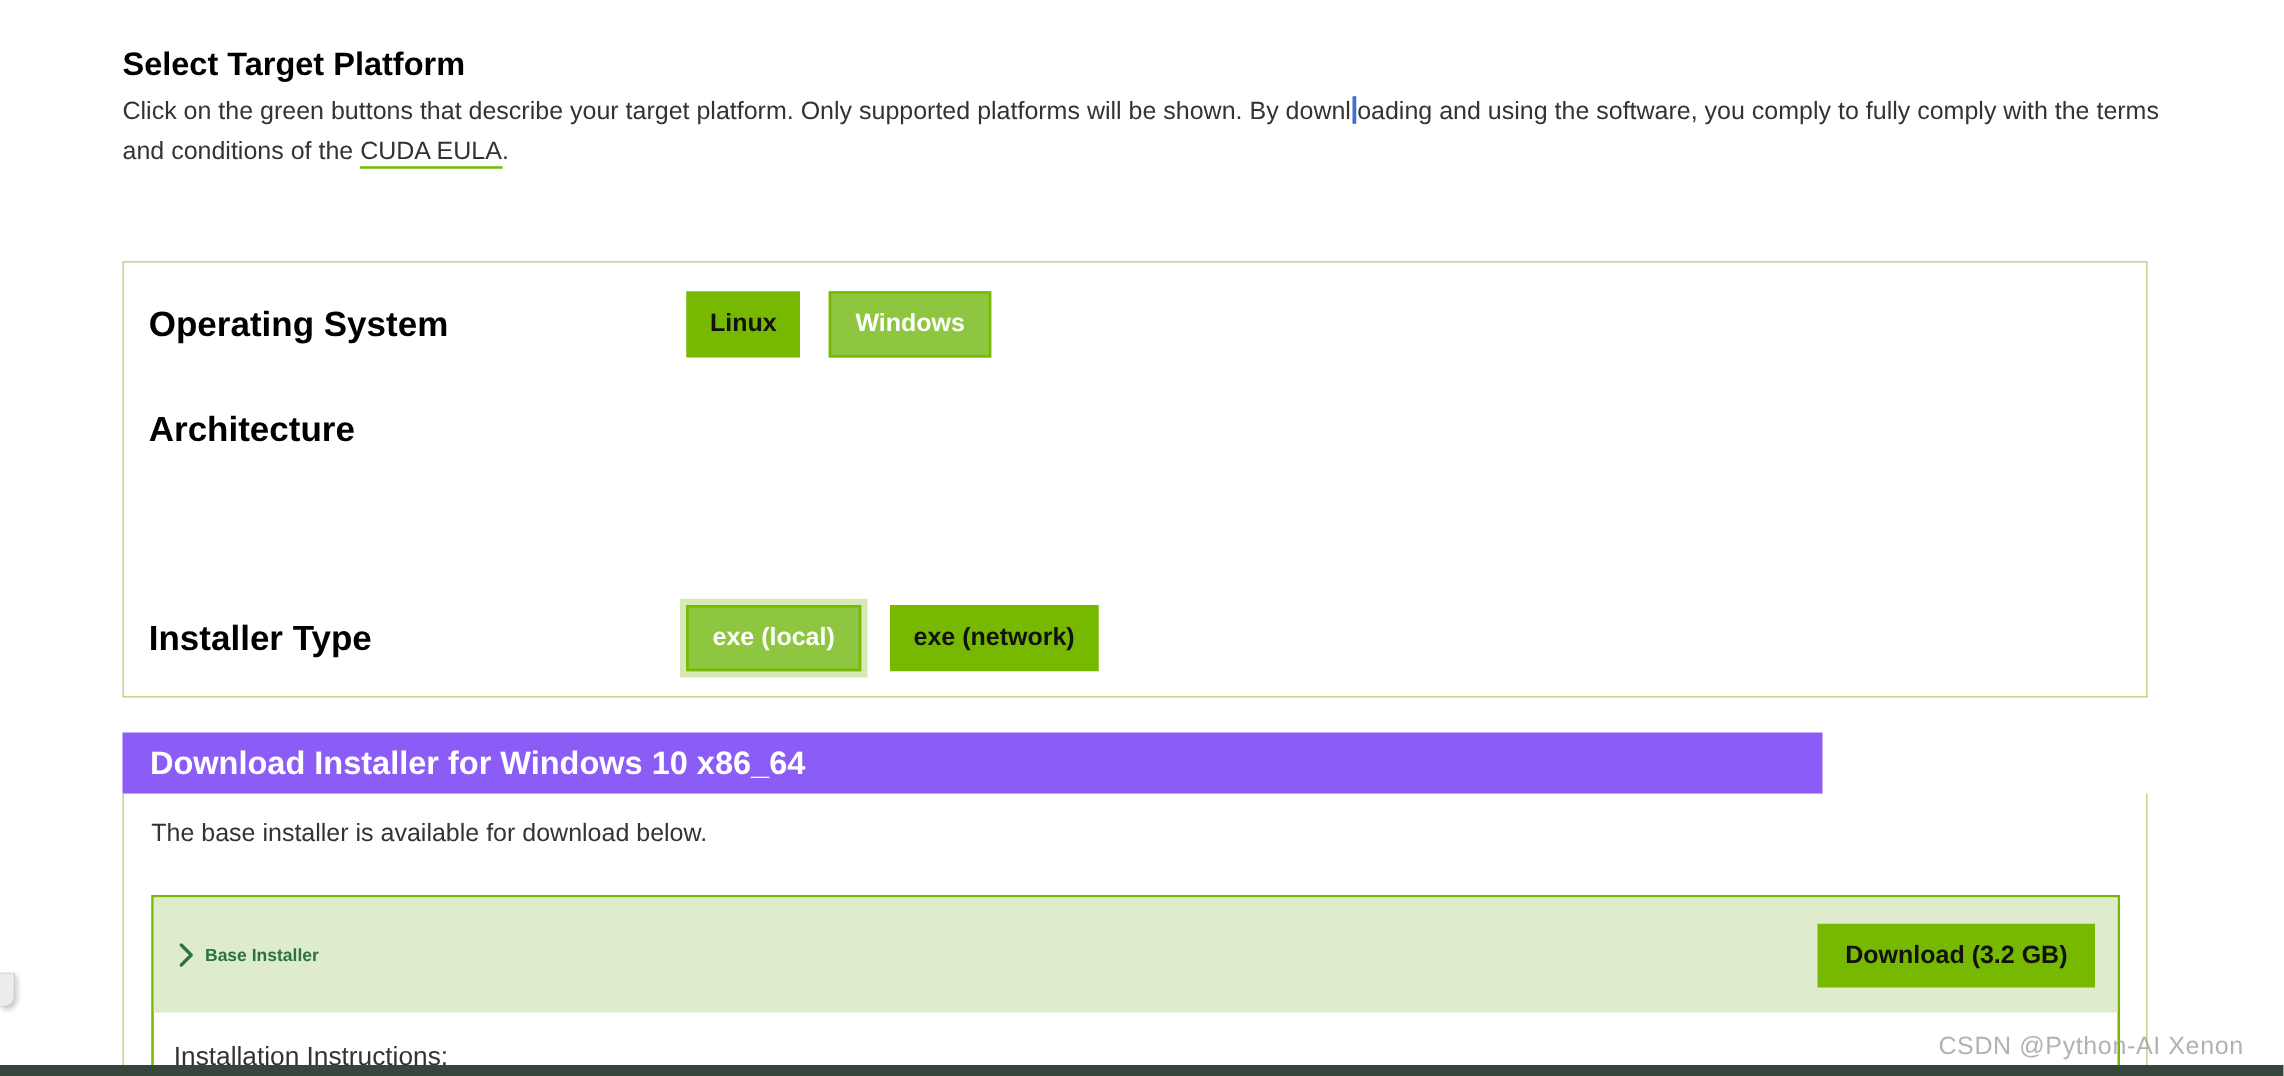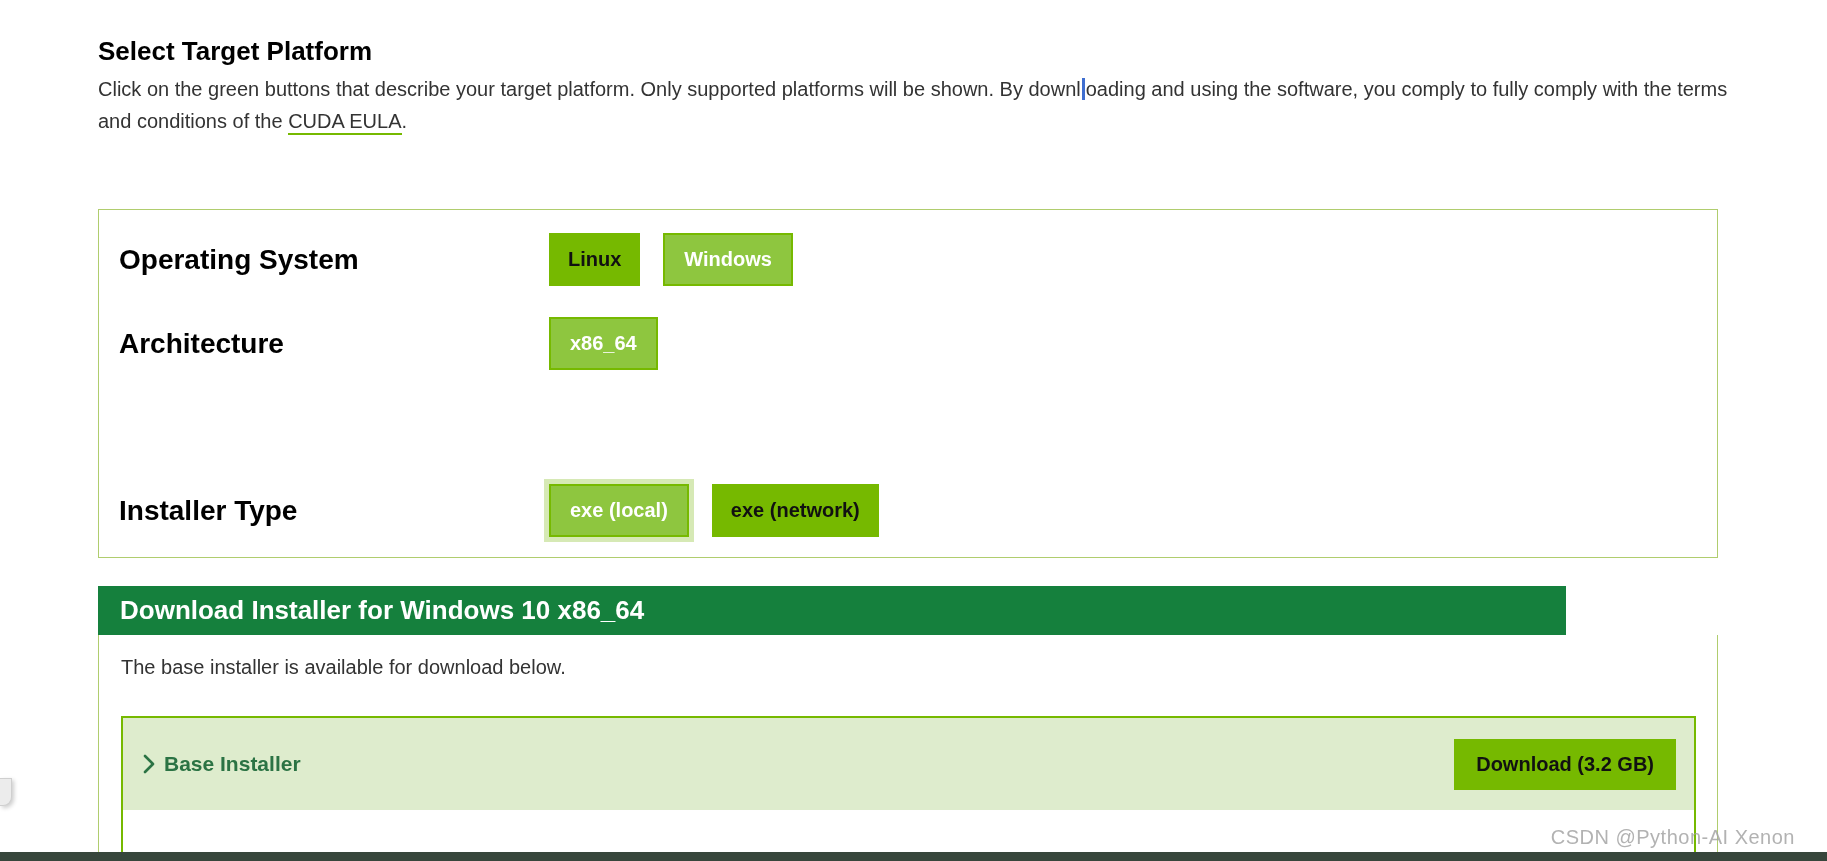--- a/index.html
+++ b/index.html
@@ -38,39 +38,39 @@
   .btn {
     display:inline-flex; align-items:center; justify-content:center;
     height:53px; padding:0 19px; border:none; cursor:pointer;
     background:#76b900; color:#111; font-family:"Liberation Sans", sans-serif;
     font-size:20px; font-weight:bold;
   }
   .btn.selected { background:#8ec63f; color:#fff; border:2px solid #76b900; }
   .btn.focused { box-shadow:0 0 0 5px #d6e9b5; }
   
   .dl-bar {
-    position:absolute; left:98px; top:586px; width:1468px; height:49px;
-    background:#15803d; display:flex; align-items:center; padding-left:22px;
+    position:absolute; left:98px; top:586px; width:1360px; height:49px;
+    background:#8b5cf6; display:flex; align-items:center; padding-left:22px;
   }
   .dl-bar span { font-size:26px; font-weight:bold; color:#fff; }
   .dl-body {
     position:absolute; left:98px; top:635px; width:1620px; height:226px;
     border:1px solid #b0cd6e; border-top:none; background:#fff;
   }
   .dl-subtext { position:absolute; left:22px; top:21px; font-size:20px; color:#333; }
   .installer-panel {
     position:absolute; left:22px; top:81px; width:1575px; height:148px;
     border:2px solid #76b900; background:#fff;
   }
   .panel-header {
     height:92px; background:#deeccd; display:flex; align-items:center;
     justify-content:space-between; padding:0 18px;
   }
   .panel-toggle { display:flex; align-items:center; gap:8px; cursor:pointer; }
-  .panel-toggle .label { font-size:21px; font-weight:bold; color:#2b7344;text-align:right; }
+  .panel-toggle .label { font-size:14px; font-weight:bold; color:#2b7344;text-align:right; }
   .download-btn {
     height:51px; padding:0 22px; border:none; cursor:pointer;
     background:#76b900; color:#111; font-family:"Liberation Sans", sans-serif;
     font-size:20px; font-weight:bold;
   }
   .instructions { margin:24px 0 0 16px; font-size:21px; color:#333; }
   
   .watermark {
     position:absolute; right:32px; top:826px; z-index:6;
     font-size:20px; color:rgba(164,164,164,0.85); letter-spacing:0.5px;
@@ -104,23 +104,20 @@
     <div class="sel-row" style="top:13px">
       <div class="sel-label">Operating System</div>
       <div class="sel-options">
         <button class="btn">Linux</button>
         <button class="btn selected">Windows</button>
       </div>
     </div>
 
     <div class="sel-row" style="top:97px">
       <div class="sel-label">Architecture</div>
-      <div class="sel-options">
-        <button class="btn selected">x86_64</button>
-      </div>
     </div>
 
 
     <div class="sel-row" style="top:264px">
       <div class="sel-label">Installer Type</div>
       <div class="sel-options">
         <button class="btn selected focused">exe (local)</button>
         <button class="btn">exe (network)</button>
       </div>
     </div>
@@ -137,20 +134,21 @@
     <div class="installer-panel">
       <div class="panel-header">
         <div class="panel-toggle">
           <svg width="15" height="22" viewBox="0 0 15 22">
             <polyline points="4,3 12,11 4,19" fill="none" stroke="#2b7344" stroke-width="2.6" stroke-linecap="round" stroke-linejoin="round"></polyline>
           </svg>
           <span class="label">Base Installer</span>
         </div>
         <button class="download-btn">Download (3.2 GB)</button>
       </div>
+      <div class="instructions">Installation Instructions:</div>
     </div>
   </div>
 
   <div class="side-widget"></div>
 
   <div class="watermark">CSDN @Python-AI Xenon</div>
 
   <div class="bottom-strip"></div>
 
 </div>

